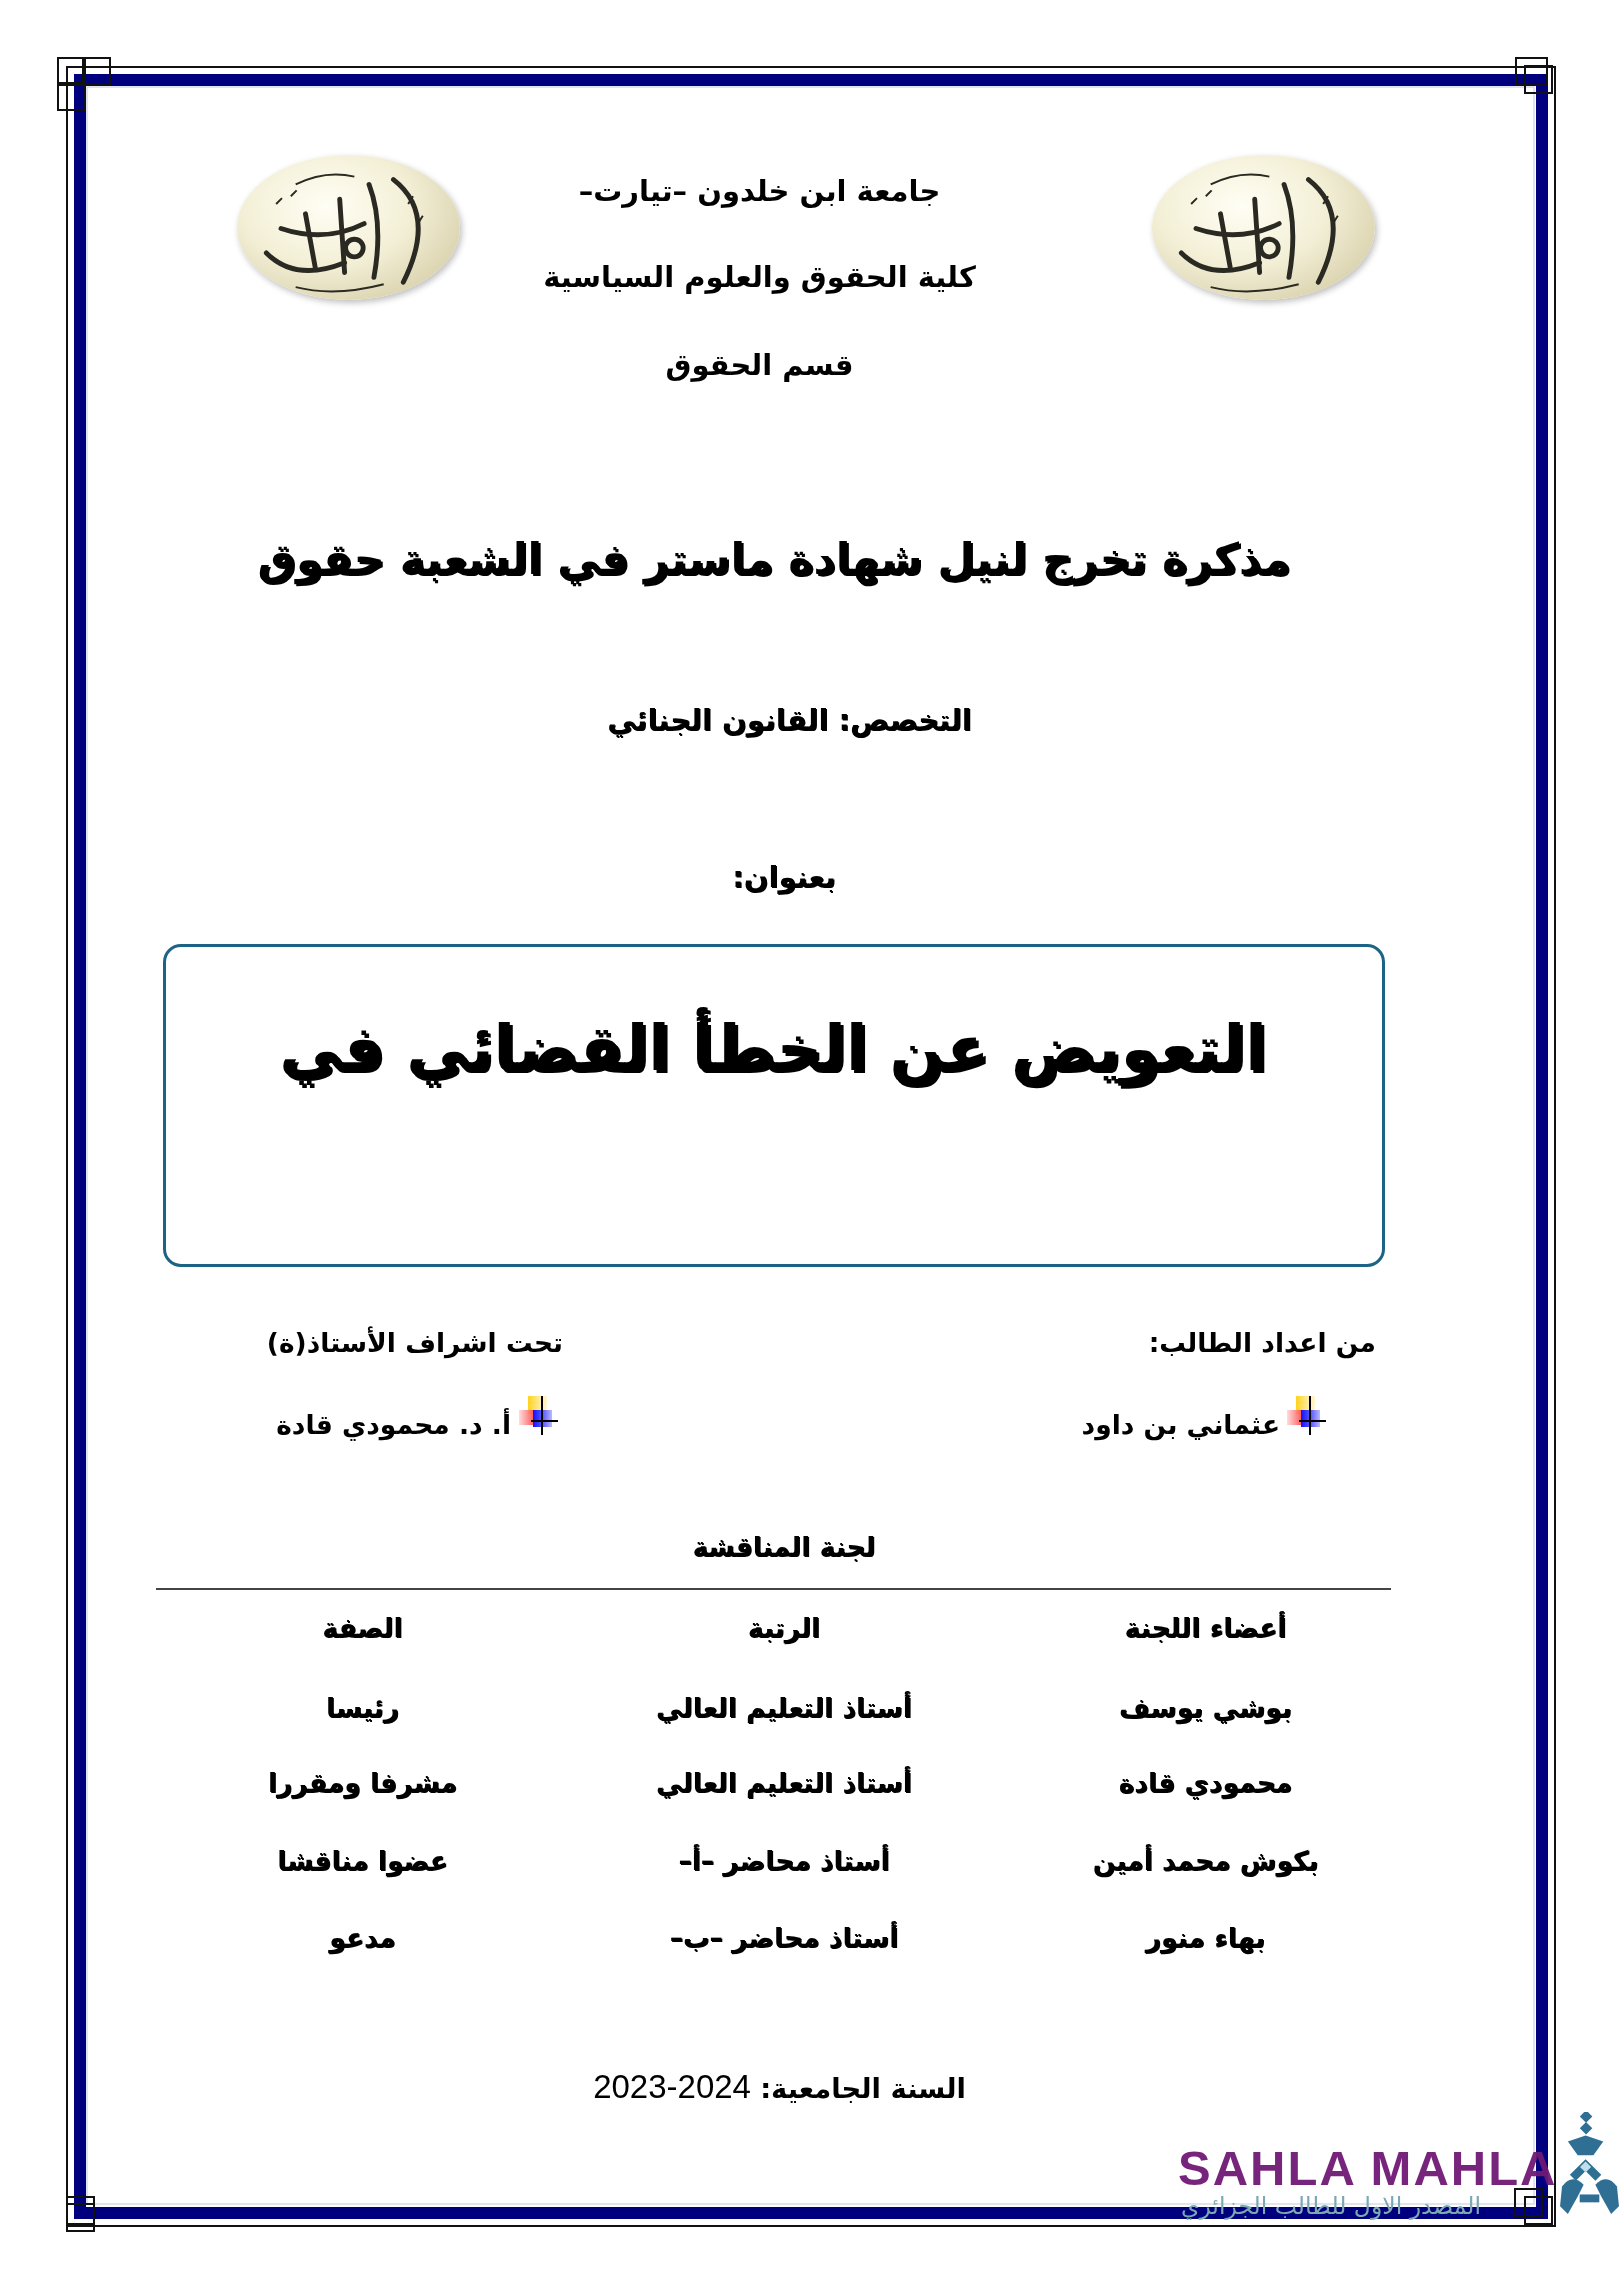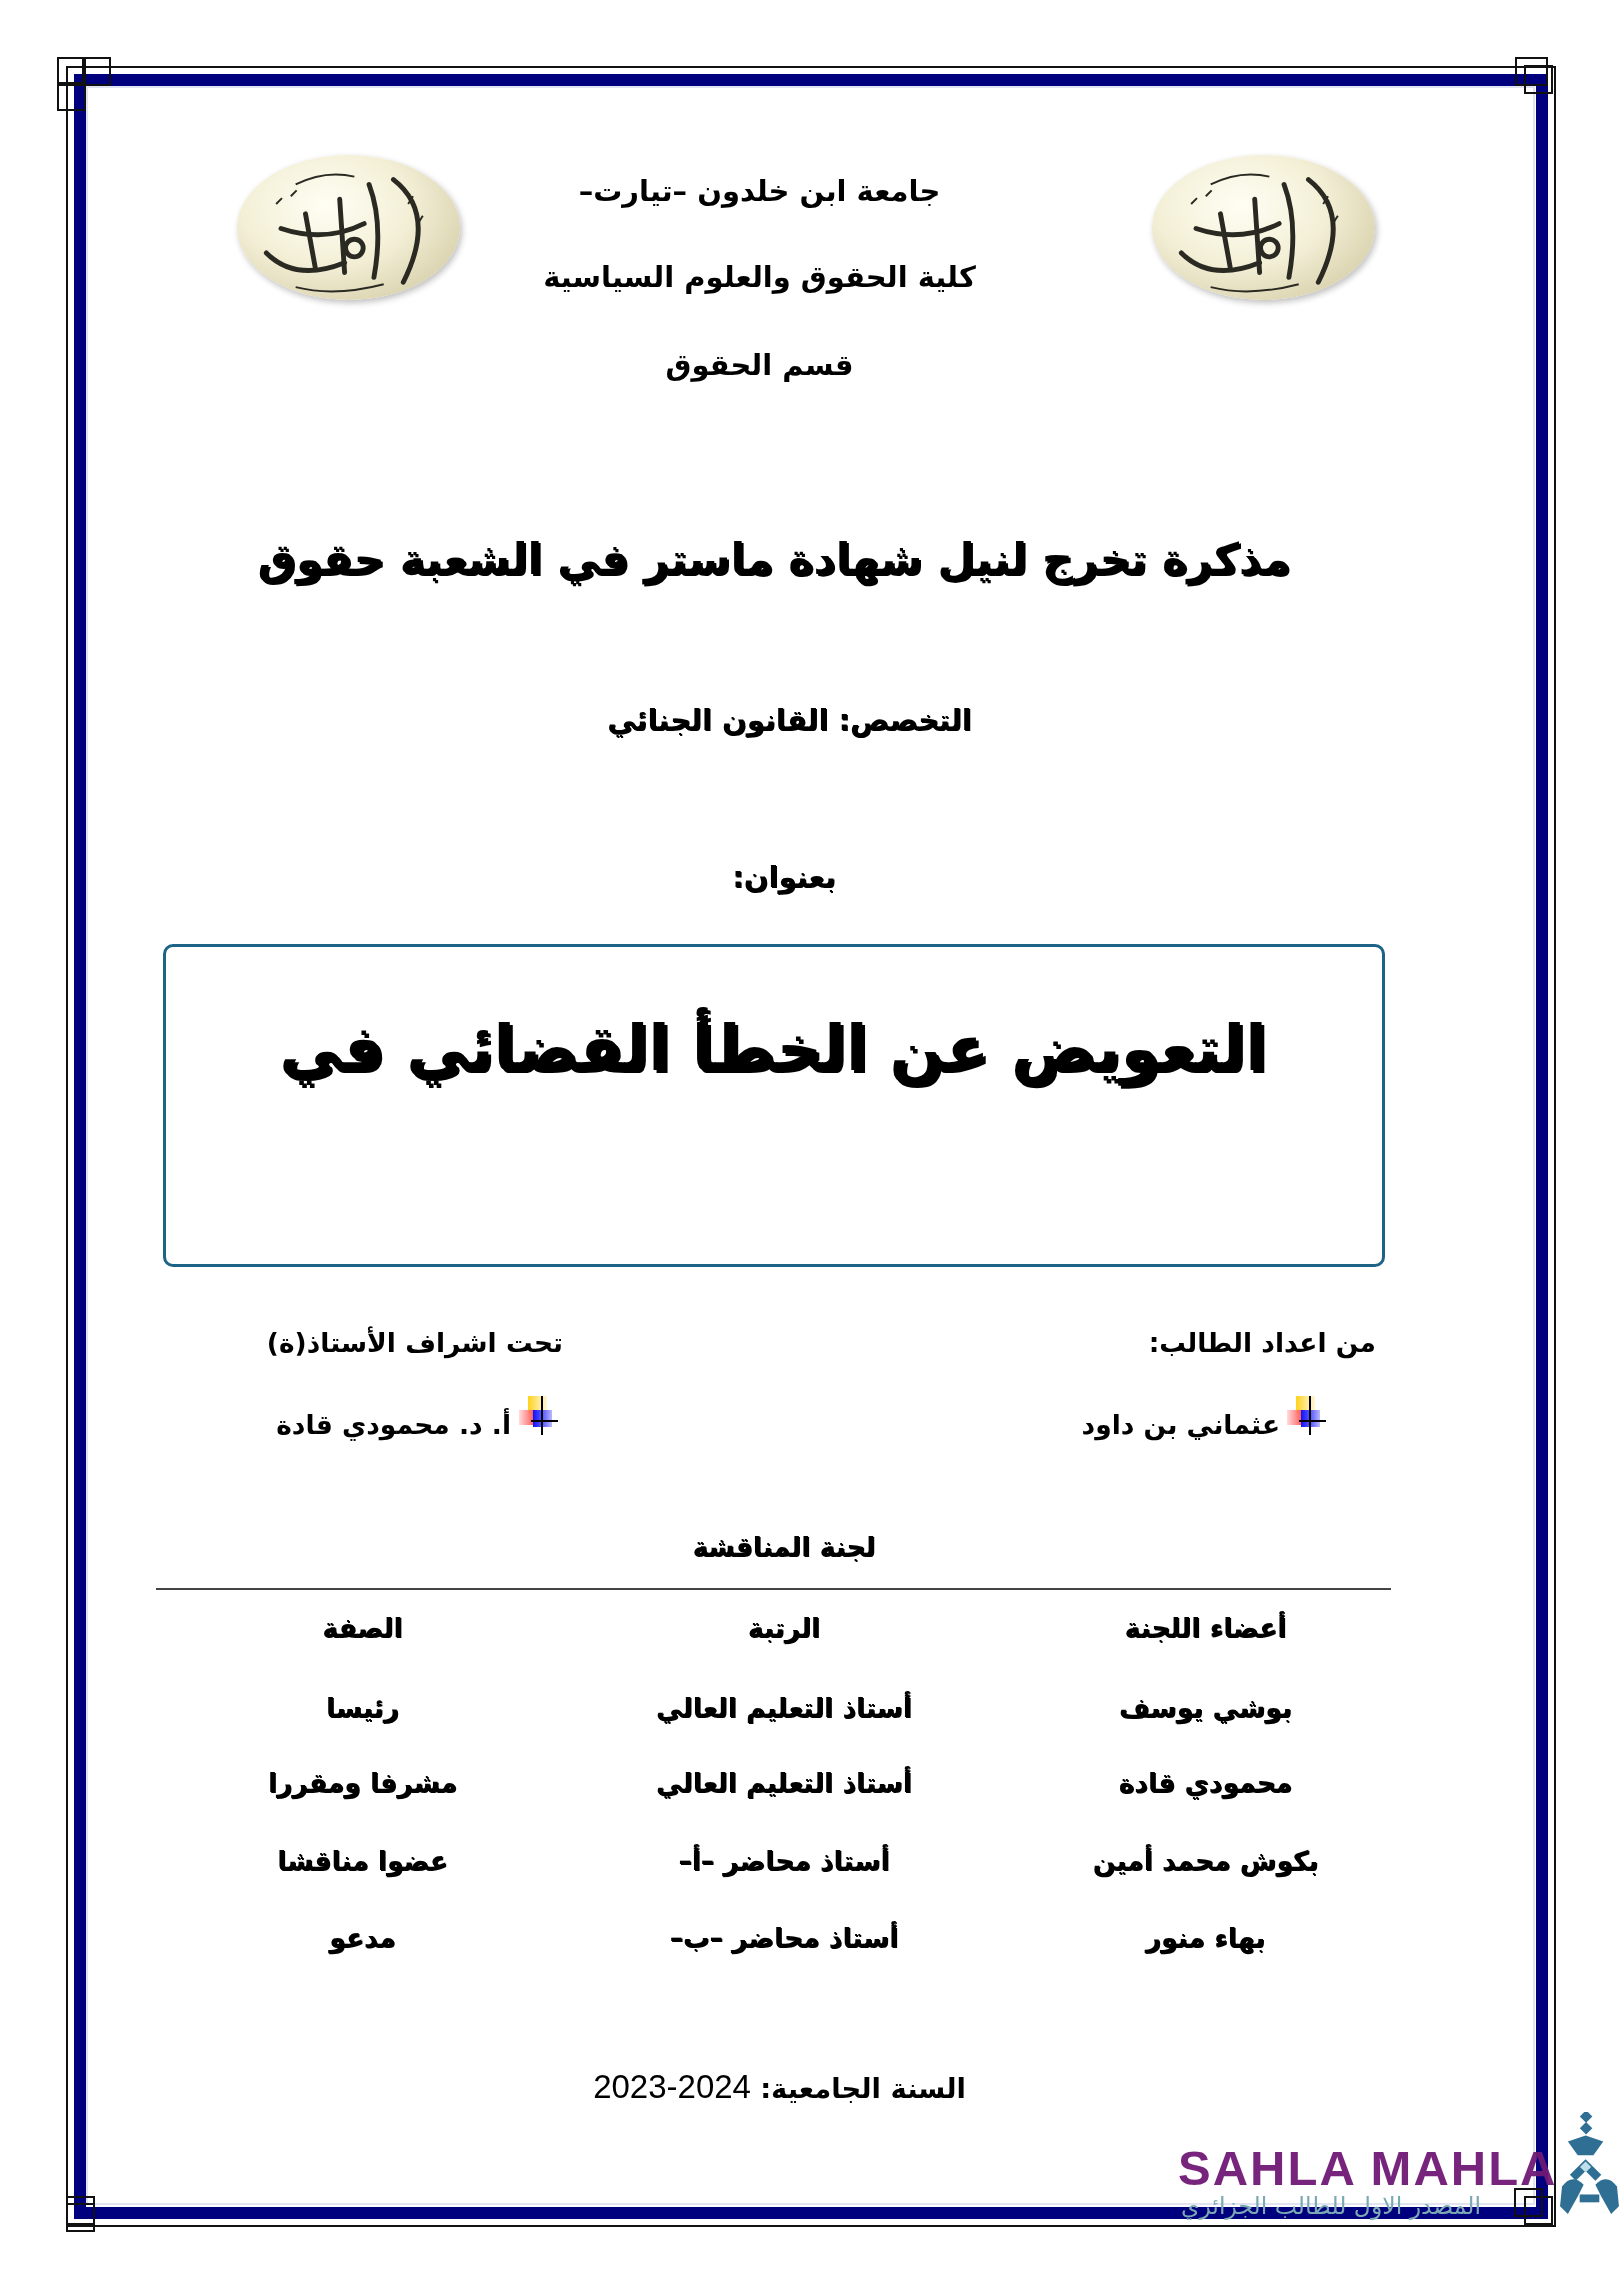--- a/index.html
+++ b/index.html
@@ -24,21 +24,21 @@
 
   
   .rtl { direction: rtl; }
   .center { text-align: center; }
   .hdr { font-family: "DejaVu Sans", sans-serif; font-weight: bold; font-size: 29px; white-space: nowrap; }
   .big { font-family: "DejaVu Sans", sans-serif; font-weight: bold; font-size: 43px; white-space: nowrap;
          text-shadow: 2px 2px 0 #000; letter-spacing: 0.5px; }
   .mid { font-family: "DejaVu Sans", sans-serif; font-weight: bold; font-size: 29px; white-space: nowrap;
          text-shadow: 1px 1px 0 #000; }
   .title-box { position: absolute; left: 163px; top: 944px; width: 1222px; height: 323px;
-               border: 3.9px solid #1c6385; border-radius: 10px; box-sizing: border-box; }
+               border: 3.9px solid #1c6385; border-radius: 18px; box-sizing: border-box; }
   .title-line { font-family: "DejaVu Sans", sans-serif; font-weight: bold; font-size: 63px;
                 text-shadow: 2.9px 2.9px 0 #000; white-space: nowrap; }
   .lbl { font-family: "DejaVu Sans", sans-serif; font-weight: bold; font-size: 26.5px; white-space: nowrap; }
   .tbl { font-family: "DejaVu Sans", sans-serif; font-weight: bold; font-size: 26.5px; white-space: nowrap;
          text-shadow: 1px 1px 0 #000; }
   .divider { position: absolute; left: 156px; top: 1588px; width: 1235px; height: 0;
              border-top: 2.9px solid #444; }
   .year { font-family: "Liberation Sans", sans-serif; font-size: 33px; white-space: nowrap; }
   .year .ar { font-family: "DejaVu Sans", sans-serif; font-weight: bold; font-size: 27.4px; }
 

